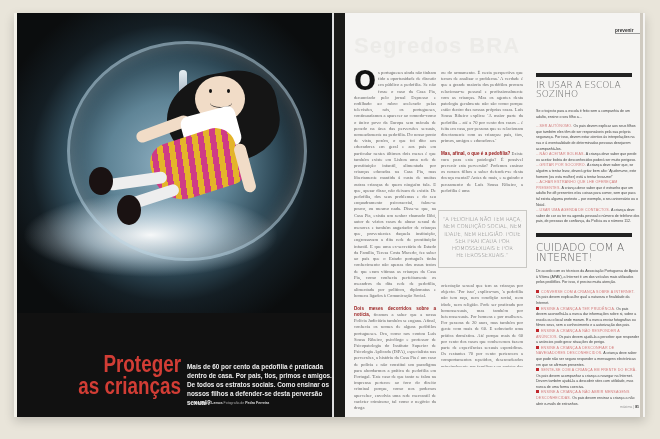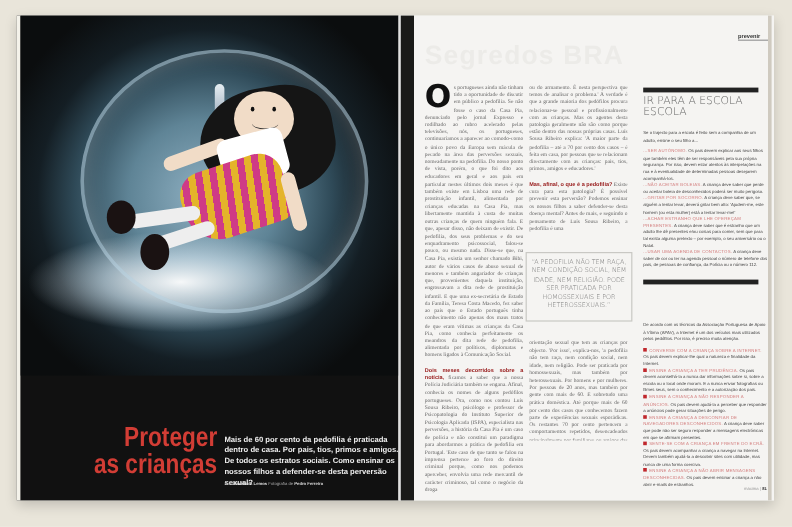--- a/index.html
+++ b/index.html
@@ -167,31 +167,32 @@
 
     <div class="col col-c" style="height:84px;overflow:hidden;">
       <span>orientação sexual que tem as crianças por objecto. 'Por isso', explica-nos, 'a pedofilia não tem raça, nem condição social, nem idade, nem religião. Pode ser praticada por homossexuais, mas também por heterossexuais. Por homens e por mulheres. Por pessoas de 20 anos, mas também por gente com mais de 60. E sobretudo uma prática doméstica. Até porque mais de 60 por cento dos casos que conhecemos fazem parte de experiências sexuais esporádicas. Os restantes 70 por cento pertencem a comportamentos repetidos, desencadeados principalmente por familiares ou amigos das crianças.' Por outro lado, alerta-nos este especialista, 'não nos podemos esquecer de que a prática pedófila não tem o consentimento da criança. Se não mentirmos</span>
     </div>
   </div>
 
   <div class="right-page">
     <div class="tab-label">prevenir</div>
 
     <div class="rule rule-1"></div>
-    <div class="box-title box-title-1">IR PARA A ESCOLA ESCOLA</div>
+    <div class="box-title box-title-1">IR USAR A ESCOLA SOZINHO</div>
     <div class="box-text box-text-1">
       <div style="margin-bottom:4px;">Se o trajecto para a escola é feito sem a companhia de um adulto, ensine o seu filho a...</div>
       <div><span class="pink">...SER AUTÓNOMO.</span> <span>Os pais devem explicar aos seus filhos que também eles têm de ser responsáveis pela sua própria segurança. Por isso, devem estar atentos às interpelações na rua e à eventualidade de determinadas pessoas desejarem acompanhá-los.</span></div>
       <div><span class="pink">...NÃO ACEITAR BOLEIAS.</span> <span>A criança deve saber que perde ou aceitar boleia de desconhecidos poderá ser muito perigoso.</span></div>
       <div><span class="pink">...GRITAR POR SOCORRO.</span> <span>A criança deve saber que, se alguém a tentar levar, deverá gritar bem alto: 'Ajudem-me, este homem (ou esta mulher) está a tentar levar-me!'</span></div>
       <div><span class="pink">...ACHAR ESTRANHO QUE LHE OFEREÇAM PRESENTES.</span> <span>A criança deve saber que é estranho que um adulto lhe dê presentes e/ou coisas para comer, sem que para tal exista alguma pretexto – por exemplo, o seu aniversário ou o Natal.</span></div>
       <div><span class="pink">...USAR UMA AGENDA DE CONTACTOS.</span> <span>A criança deve saber de cor ou ter na agenda pessoal o número de telefone dos pais, de pessoas de confiança, da Polícia ou o número 112.</span></div>
     </div>
 
     <div class="rule rule-2"></div>
+    <div class="box-title box-title-2">CUIDADO COM A INTERNET!</div>
     <div class="box-text box-text-2">
       <div style="margin-bottom:4px;">De acordo com os técnicos da Associação Portuguesa de Apoio à Vítima (APAV), a Internet é um dos veículos mais utilizados pelos pedófilos. Por isso, é preciso muita atenção.</div>
       <div><span class="sq"></span><span class="pink">CONVERSE COM A CRIANÇA SOBRE A INTERNET.</span> <span>Os pais devem explicar-lhe qual a natureza e finalidade da Internet.</span></div>
       <div><span class="sq"></span><span class="pink">ENSINE A CRIANÇA A TER PRUDÊNCIA.</span> <span>Os pais devem aconselhá-la a nunca dar informações sobre si, sobre a escola ou o local onde moram. E a nunca enviar fotografias ou filmes seus, sem o conhecimento e a autorização dos pais.</span></div>
       <div><span class="sq"></span><span class="pink">ENSINE A CRIANÇA A NÃO RESPONDER A ANÚNCIOS.</span> <span>Os pais devem ajudá-la a perceber que responder a anúncios pode gerar situações de perigo.</span></div>
       <div><span class="sq"></span><span class="pink">ENSINE A CRIANÇA A DESCONFIAR DE NAVEGADORES DESCONHECIDOS.</span> <span>A criança deve saber que pode não ser seguro responder a mensagens electrónicas em que se afirmam presentes.</span></div>
       <div><span class="sq"></span><span class="pink">SENTE-SE COM A CRIANÇA EM FRENTE DO ECRÃ.</span> <span>Os pais devem acompanhar a criança a navegar na Internet. Devem também ajudá-la a descobrir sites com utilidade, mas nunca de uma forma coerciva.</span></div>
       <div><span class="sq"></span><span class="pink">ENSINE A CRIANÇA A NÃO ABRIR MENSAGENS DESCONHECIDAS.</span> <span>Os pais devem ensinar a criança a não abrir e-mails de estranhos.</span></div>
     </div>
 

